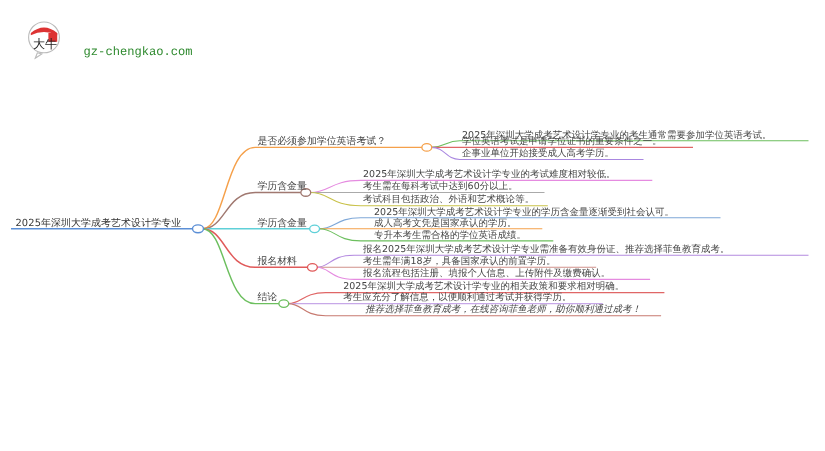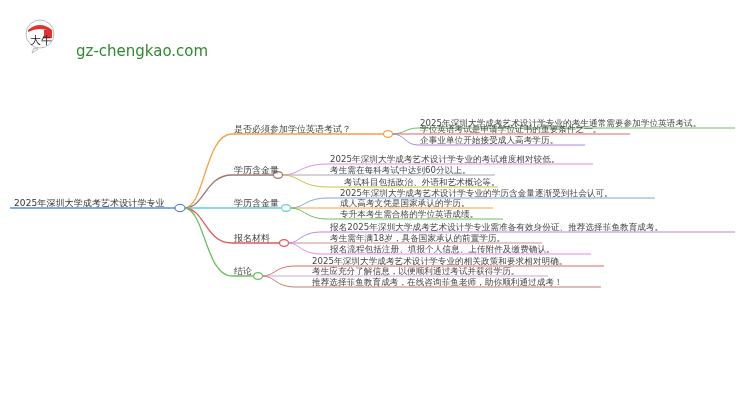--- a/index.html
+++ b/index.html
@@ -1,21 +1,21 @@
 <!DOCTYPE html>
 <html><head>
 <meta charset="utf-8">
 <style>
   html, body { margin:0; padding:0; background:#ffffff; }
   body { width:750px; height:410px; position:relative; overflow:hidden;
          font-family:"DejaVu Sans","Liberation Sans",sans-serif; }
   .logo { position:absolute; left:20px; top:12px; width:180px; height:44px; }
   .logo-badge { position:absolute; left:4px; top:6px; width:32px; height:36px; }
   .logo-title { position:absolute; left:56px; top:9px; font-size:16px; font-weight:bold; color:#2f8a2f; letter-spacing:0.5px; white-space:nowrap; }
-  .logo-url { position:absolute; left:56px; top:30px; font-size:15px; color:#2f8a2f; white-space:nowrap; }
+  .logo-url { position:absolute; left:56px; top:30px; font-size:11px; color:#2f8a2f; white-space:nowrap;font-family:Liberation Mono, monospace; }
   svg.map { position:absolute; left:0; top:0; width:750px; height:410px; }
   .t { position:absolute; white-space:nowrap; color:#444; line-height:1; }
   .root { font-size:9px; color:#333; letter-spacing:0.1px; }
   .branch { font-size:9px; color:#444; }
   .leaf { font-size:8.6px; color:#444; letter-spacing:0.05px; }
 </style>
 </head>
 <body>
 
 <div class="logo">
@@ -74,25 +74,25 @@
 <div class="t branch" style="left:234px; top:199px;">学历含金量</div>
 <div class="t branch" style="left:234px; top:234px;">报名材料</div>
 <div class="t branch" style="left:234px; top:267px;">结论</div>
 
 <div class="t leaf" style="left:420px; top:119px;">2025年深圳大学成考艺术设计学专业的考生通常需要参加学位英语考试。</div>
 <div class="t leaf" style="left:420px; top:125px;">学位英语考试是申请学位证书的重要条件之一。</div>
 <div class="t leaf" style="left:420px; top:136px;">企事业单位开始接受成人高考学历。</div>
 
 <div class="t leaf" style="left:330px; top:155px;">2025年深圳大学成考艺术设计学专业的考试难度相对较低。</div>
 <div class="t leaf" style="left:330px; top:166px;">考生需在每科考试中达到60分以上。</div>
-<div class="t leaf" style="left:344px; top:178px;text-align:center;">考试科目包括政治、外语和艺术概论等。</div>
+<div class="t leaf" style="left:330px; top:178px;text-align:center;">考试科目包括政治、外语和艺术概论等。</div>
 
 <div class="t leaf" style="left:340px; top:189px;">2025年深圳大学成考艺术设计学专业的学历含金量逐渐受到社会认可。</div>
 <div class="t leaf" style="left:340px; top:199px;">成人高考文凭是国家承认的学历。</div>
 <div class="t leaf" style="left:340px; top:210px;">专升本考生需合格的学位英语成绩。</div>
 
 <div class="t leaf" style="left:330px; top:223px;">报名2025年深圳大学成考艺术设计学专业需准备有效身份证、推荐选择菲鱼教育成考。</div>
 <div class="t leaf" style="left:330px; top:234px;">考生需年满18岁，具备国家承认的前置学历。</div>
 <div class="t leaf" style="left:330px; top:245px;">报名流程包括注册、填报个人信息、上传附件及缴费确认。</div>
 
 <div class="t leaf" style="left:312px; top:257px;">2025年深圳大学成考艺术设计学专业的相关政策和要求相对明确。</div>
 <div class="t leaf" style="left:312px; top:267px;">考生应充分了解信息，以便顺利通过考试并获得学历。</div>
-<div class="t leaf" style="left:312px; top:278px;">推荐选择菲鱼教育成考，在线咨询菲鱼老师，助你顺利通过成考！</div>
+<div class="t leaf" style="left:332px; top:278px;font-style:italic;">推荐选择菲鱼教育成考，在线咨询菲鱼老师，助你顺利通过成考！</div>
 
 </body></html>

